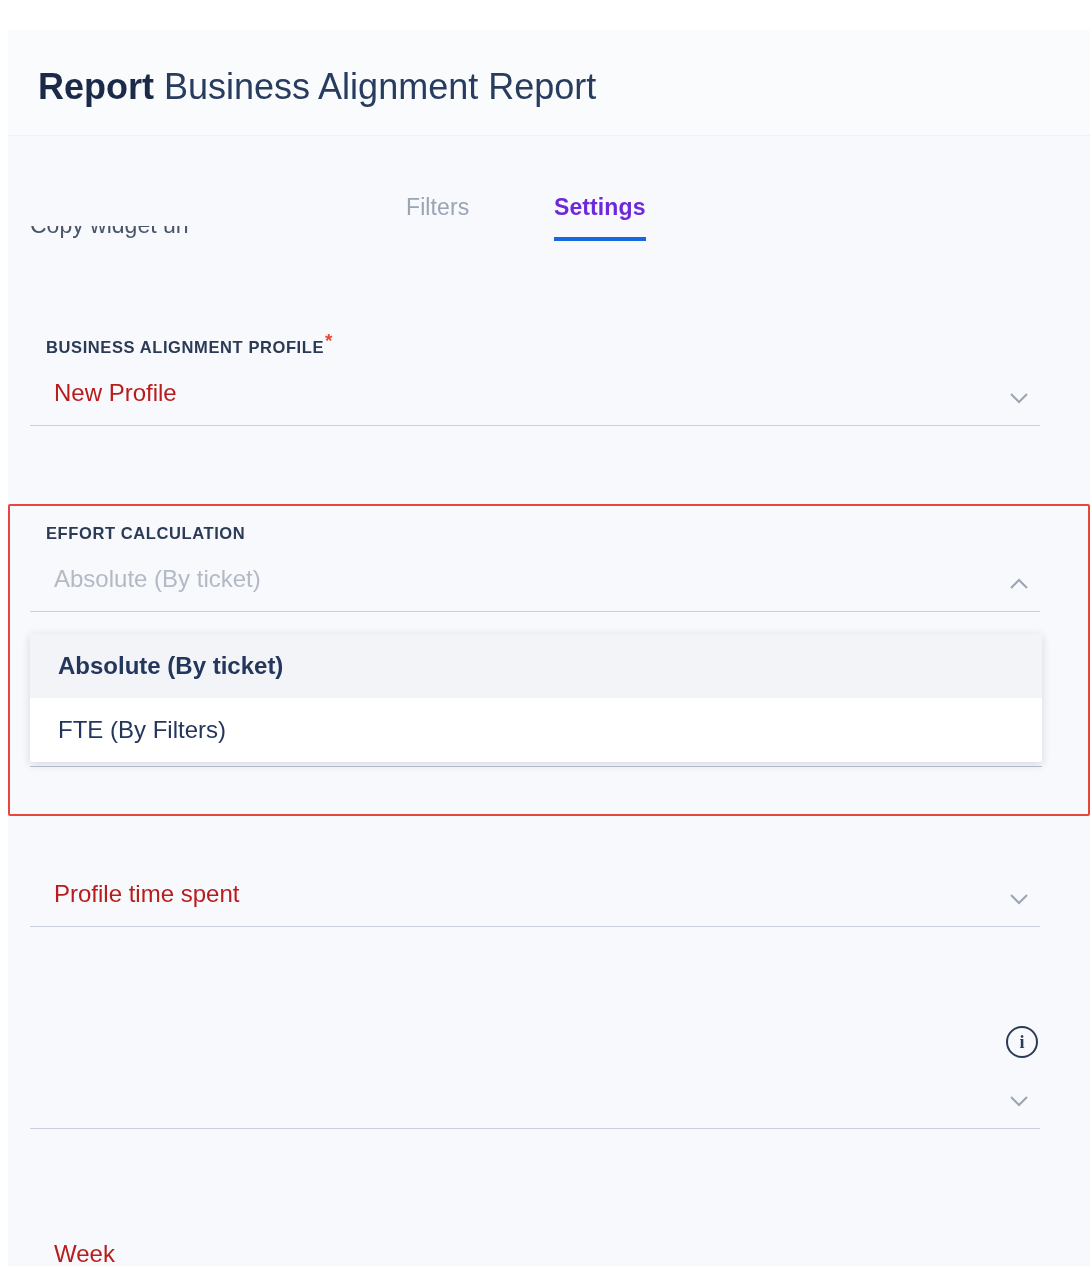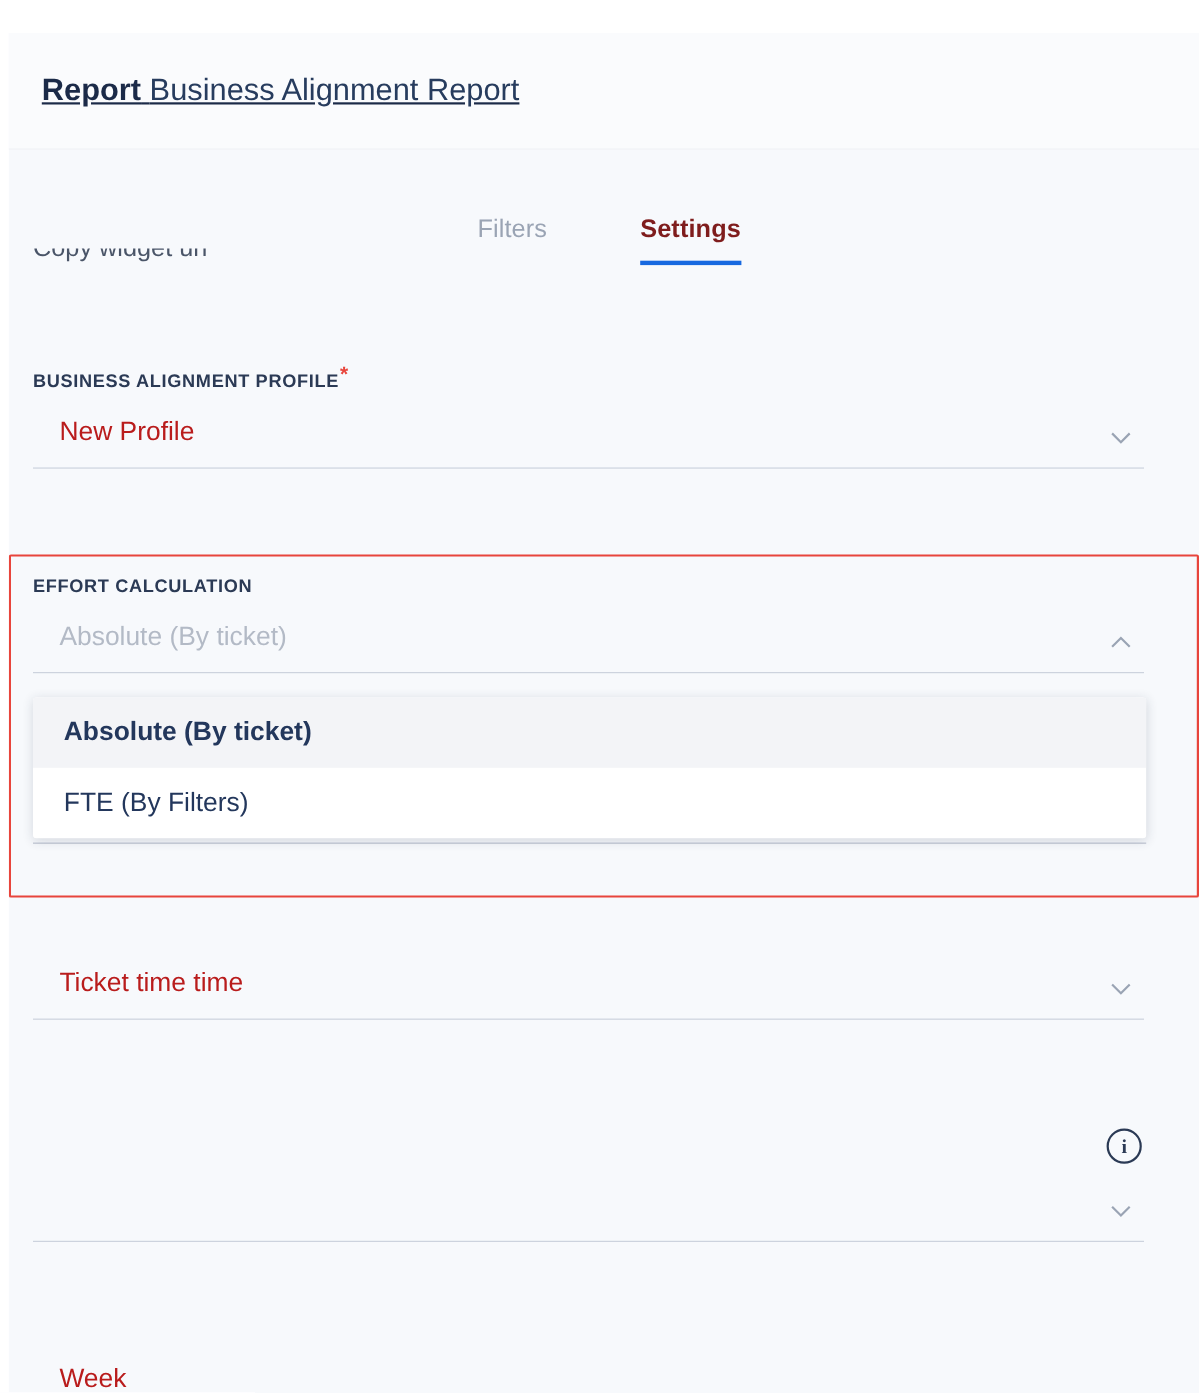--- a/index.html
+++ b/index.html
@@ -34,24 +34,23 @@
     width: 1082px;
     height: 106px;
     background: #fafbfd;
     border-bottom: 1px solid #eef1f6;
     box-sizing: border-box;
   }
   .header-title {
     position: absolute;
     left: 30px;
     top: 36px;
-    font-size: 28px;
+    font-size: 36px;
     color: #1b2a48;
     white-space: nowrap;
-    text-decoration: underline;
   }
   .header-title .strong {
     font-weight: 700;
   }
   .header-title .light {
     font-weight: 400;
     color: #273c5e;
   }
   
   .tabs {
@@ -65,30 +64,29 @@
     position: absolute;
     top: 58px;
     font-size: 23px;
     font-weight: 700;
     letter-spacing: 0.1px;
     background: none;
     border: none;
     padding: 0 0 16px 0;
     cursor: pointer;
     font-family: "Liberation Sans", sans-serif;
-    margin-left: 28px;
   }
   .tab-filters {
     left: 398px;
     color: #9aa4b4;
     font-weight: 400;
   }
   .tab-settings {
     left: 546px;
-    color: #7f1d1d;
+    color: #6d28d9;
     border-bottom: 4px solid #1769e0;
   }
   
   .body {
     position: absolute;
     left: 0;
     top: 190px;
     width: 1082px;
     height: 1046px;
     overflow: hidden;
@@ -113,20 +111,21 @@
     position: absolute;
     left: 22px;
     width: 1010px;
   }
   .field-label {
     font-size: 16.5px;
     font-weight: 700;
     letter-spacing: 0.6px;
     color: #2b3a55;
     text-transform: uppercase;
+    margin-left: 16px;
   }
   .req {
     color: #e8453c;
     font-size: 19px;
     font-weight: 700;
     vertical-align: super;
     line-height: 0;
     margin-left: 1px;
   }
   .select-row {
@@ -273,21 +272,21 @@
 
       <div class="dd-underline"></div>
 
       <div class="dropdown">
         <div class="dd-item selected">Absolute (By ticket)</div>
         <div class="dd-item">FTE (By Filters)</div>
       </div>
 
       <div class="field" style="top:638px;">
         <div class="select-row">
-          <div class="select-value">Ticket time time</div>
+          <div class="select-value">Profile time spent</div>
           <span class="chev">
             <svg width="26" height="26" viewBox="0 0 26 26">
                 <path d="M5 9 L13 17 L21 9" fill="none" stroke="#9aa4b4" stroke-width="2"></path>
               </svg>
           </span>
         </div>
       </div>
 
       <div class="field" style="top:812px;">
         <div class="info-icon">i</div>

